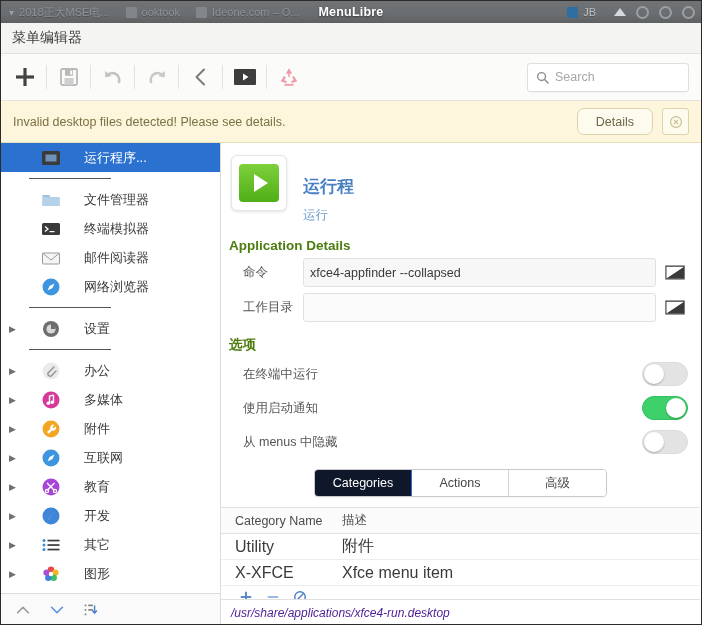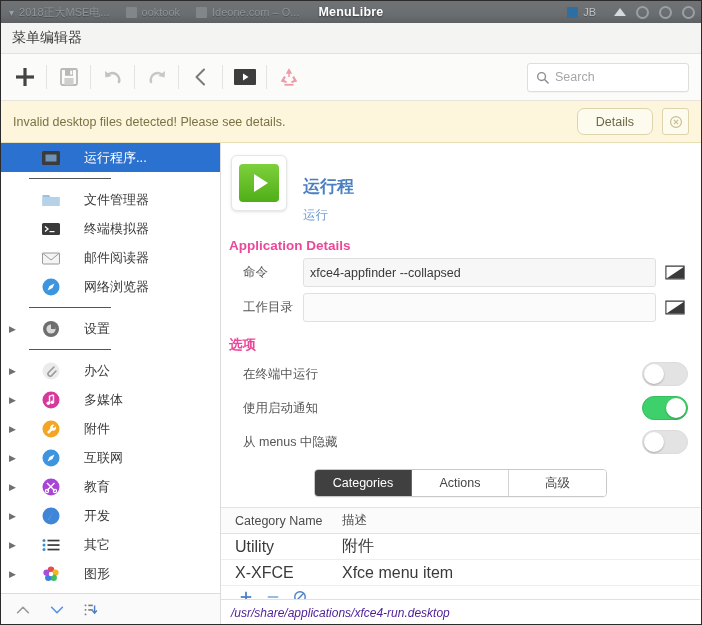--- a/index.html
+++ b/index.html
@@ -160,21 +160,21 @@
     display: flex; align-items: center; justify-content: center;
   }
   .appicon .play {
     width: 0; height: 0; border-top: 9px solid transparent; border-bottom: 9px solid transparent;
     border-left: 14px solid #ffffff; margin-left: 3px;
   }
   .apptitle { font-size: 17px; color: #4a7fc1; font-weight: bold; margin-top: 20px; }
   .appsub { font-size: 12.5px; color: #6f9ed0; margin-top: 9px; }
 
   .sect {
-    font-size: 13.5px; color: #ec4899; font-weight: bold;
+    font-size: 13.5px; color: #4d7c0f; font-weight: bold;
     margin: 14px 4px 5px 8px;
   }
   .frow { display: flex; align-items: center; margin: 0 12px 6px 10px; }
   .flabel { width: 72px; font-size: 12.5px; color: #555; flex: none; padding-left: 12px; }
   .fentry {
     flex: 1; height: 29px; background: #f7f7f7;
     border: 1px solid #e0e0e0; border-radius: 3px;
     display: flex; align-items: center; padding: 0 6px;
     font-size: 12.5px; color: #3a3a3a;
   }
@@ -200,21 +200,21 @@
   .tabgroup {
     display: flex; border: 1px solid #c9c9c9; border-radius: 4px; overflow: hidden;
     box-shadow: 0 1px 1px rgba(0,0,0,.04);
   }
   .tab {
     width: 97px; height: 26px; display: flex; align-items: center; justify-content: center;
     font-size: 12.5px; color: #454545; background: #ffffff;
     border-right: 1px solid #d4d4d4;
   }
   .tab:last-child { border-right: none; }
-  .tab.active { background: #404040; color: #ffffff; border-right-color: #2b71d0; }
+  .tab.active { background: #0f172a; color: #ffffff; border-right-color: #2b71d0; }
 
   .table { margin-top: 10px; border-top: 1px solid #e2e2e2; }
   .thead { display: flex; height: 26px; align-items: center; background: #fbfbfb; border-bottom: 1px solid #e2e2e2; }
   .th { font-size: 12.5px; color: #4b4b4b; }
   .c1 { width: 115px; padding-left: 14px; flex: none; }
   .c2 { flex: 1; padding-left: 6px; }
   .trow { display: flex; height: 26px; align-items: center; border-bottom: 1px solid #eeeeee; }
   .td { font-size: 16px; color: #3a3a3a; }
 
   .rowtools {

